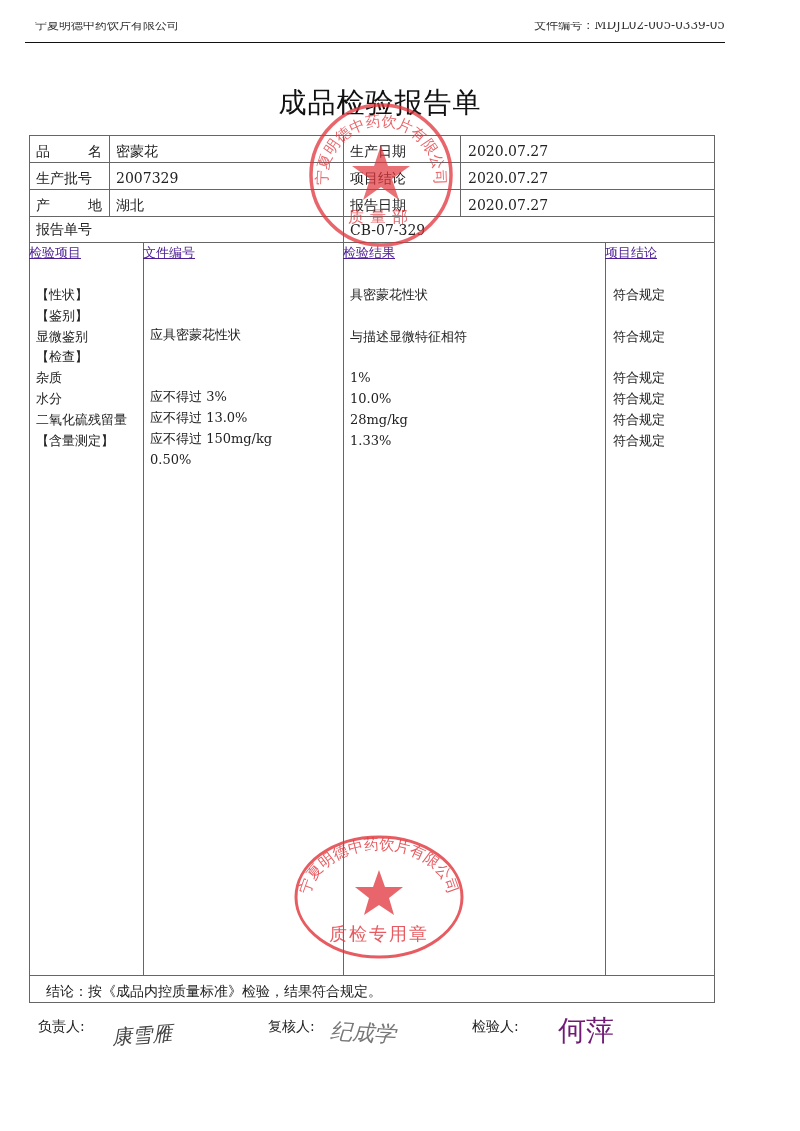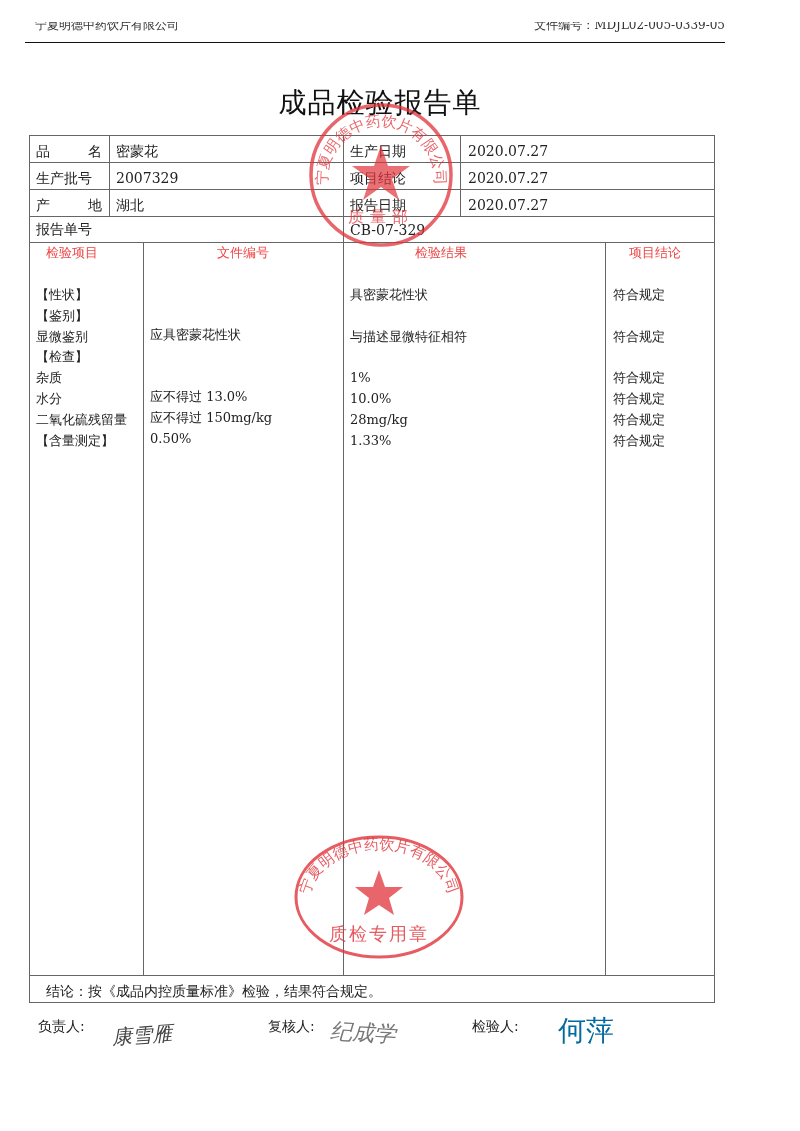--- a/index.html
+++ b/index.html
@@ -23,21 +23,21 @@
       font-weight: normal; color: #111;
     }
     .frame { position: absolute; border: 1px solid #666; box-sizing: border-box; }
     .hline { position: absolute; height: 0; border-top: 1px solid #666; }
     .vline { position: absolute; width: 0; border-left: 1px solid #666; }
     .cell {
       position: absolute; font-size: 14px; line-height: 20px; white-space: nowrap; color: #222;
     }
     .label-spread { display: flex; justify-content: space-between; }
     .th {
-      position: absolute; font-size: 13px; text-align: center; color: #ef4444;
+      position: absolute; font-size: 13px; text-decoration: underline; color: #4c1d95;
       font-family: "DejaVu Sans", "Liberation Sans", sans-serif;
     }
     .body-text { position: absolute; font-size: 13px; line-height: 20.8px; white-space: nowrap; color: #222; }
     .body-text sub { font-size: 8px; vertical-align: -2px; }
     .conclusion {
       position: absolute; left: 46px; top: 983px; font-size: 14px; color: #222;
       font-family: "DejaVu Sans", "Liberation Sans", sans-serif;
     }
     .sig-label {
       position: absolute; top: 1018px; font-size: 14px; color: #222;
@@ -111,20 +111,21 @@
   <div>杂质</div>
   <div>水分</div>
   <div>二氧化硫残留量</div>
   <div>【含量测定】</div>
 </div>
 
 <div class="body-text" style="left:150px; top:285px;margin-top:40px;">
   <div>应具密蒙花性状</div>
   <div style="height:20.8px"></div>
   <div style="height:20.8px"></div>
+  <div>应不得过 3%</div>
   <div>应不得过 13.0%</div>
   <div>应不得过 150mg/kg</div>
   <div>0.50%</div>
 </div>
 
 <div class="body-text" style="left:350px; top:285px;">
   <div>具密蒙花性状</div>
   <div style="height:20.8px"></div>
   <div>与描述显微特征相符</div>
   <div style="height:20.8px"></div>
@@ -147,21 +148,21 @@
 
 <div class="conclusion">结论：按《成品内控质量标准》检验，结果符合规定。</div>
 
 <div class="sig-label" style="left:38px;">负责人:</div>
 <div class="signature" style="left:112px; top:1022px; font-size:20px; transform:rotate(-4deg);">康雪雁</div>
 
 <div class="sig-label" style="left:268px;">复核人:</div>
 <div class="signature" style="left:330px; top:1018px; font-size:22px; color:#777; transform:rotate(3deg);">纪成学</div>
 
 <div class="sig-label" style="left:472px;">检验人:</div>
-<div class="signature" style="left:558px; top:1012px; font-size:28px; color:#0369a1; font-style:normal;">何萍</div>
+<div class="signature" style="left:558px; top:1012px; font-size:28px; color:#701a75; font-style:normal;">何萍</div>
 
 <svg class="seal" style="left:305px; top:100px;" width="152" height="150" viewBox="0 0 152 150">
   <defs>
     <path id="topArc" d="M 22,80 A 54,54 0 1,1 130,80"></path>
   </defs>
   <circle cx="76" cy="75" r="70" fill="none" stroke="#e0333a" stroke-width="3.5" opacity="0.75"></circle>
   <text font-size="15" fill="#e0333a" opacity="0.75" font-family="DejaVu Sans, sans-serif">
     <textPath href="#topArc" startOffset="50%" text-anchor="middle">宁夏明德中药饮片有限公司</textPath>
   </text>
   <polygon points="76,45 83,66 105,66 87,79 94,100 76,87 58,100 65,79 47,66 69,66" fill="#e0333a" opacity="0.7"></polygon>

